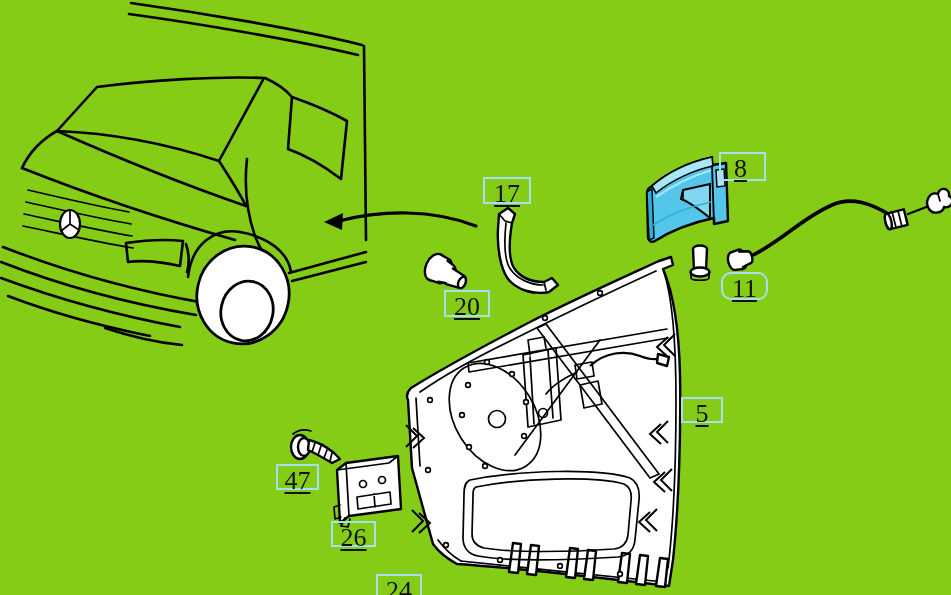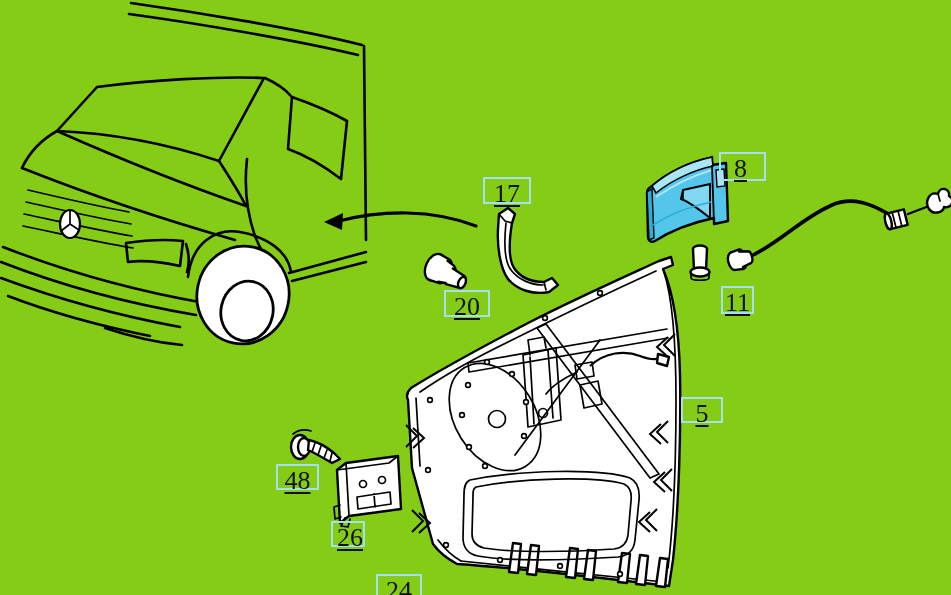--- a/index.html
+++ b/index.html
@@ -240,33 +240,33 @@
 </div>
 
 <div class="callout" style="left:444px;top:290px;width:46px;height:27px;">
   <span>20</span>
 </div>
 
 <div class="callout align-left" style="left:719px;top:152px;width:47px;height:29px;">
   <span>8</span>
 </div>
 
-<div class="callout" style="left:721px;top:286px;width:33px;height:28px;">
+<div class="callout" style="left:721px;top:272px;width:47px;height:28px;border-radius:10px;">
   <span>11</span>
 </div>
 
 <div class="callout" style="left:681px;top:397px;width:42px;height:26px;">
   <span>5</span>
 </div>
 
 <div class="callout" style="left:276px;top:464px;width:43px;height:26px;">
-  <span>48</span>
-</div>
-
-<div class="callout" style="left:331px;top:521px;width:34px;height:26px;text-align:right;">
+  <span>47</span>
+</div>
+
+<div class="callout" style="left:331px;top:521px;width:45px;height:26px;">
   <span>26</span>
 </div>
 
 <div class="callout" style="left:376px;top:574px;width:46px;height:28px;">
   <span>24</span>
 </div>
 
 </div>
 
 </body></html>

